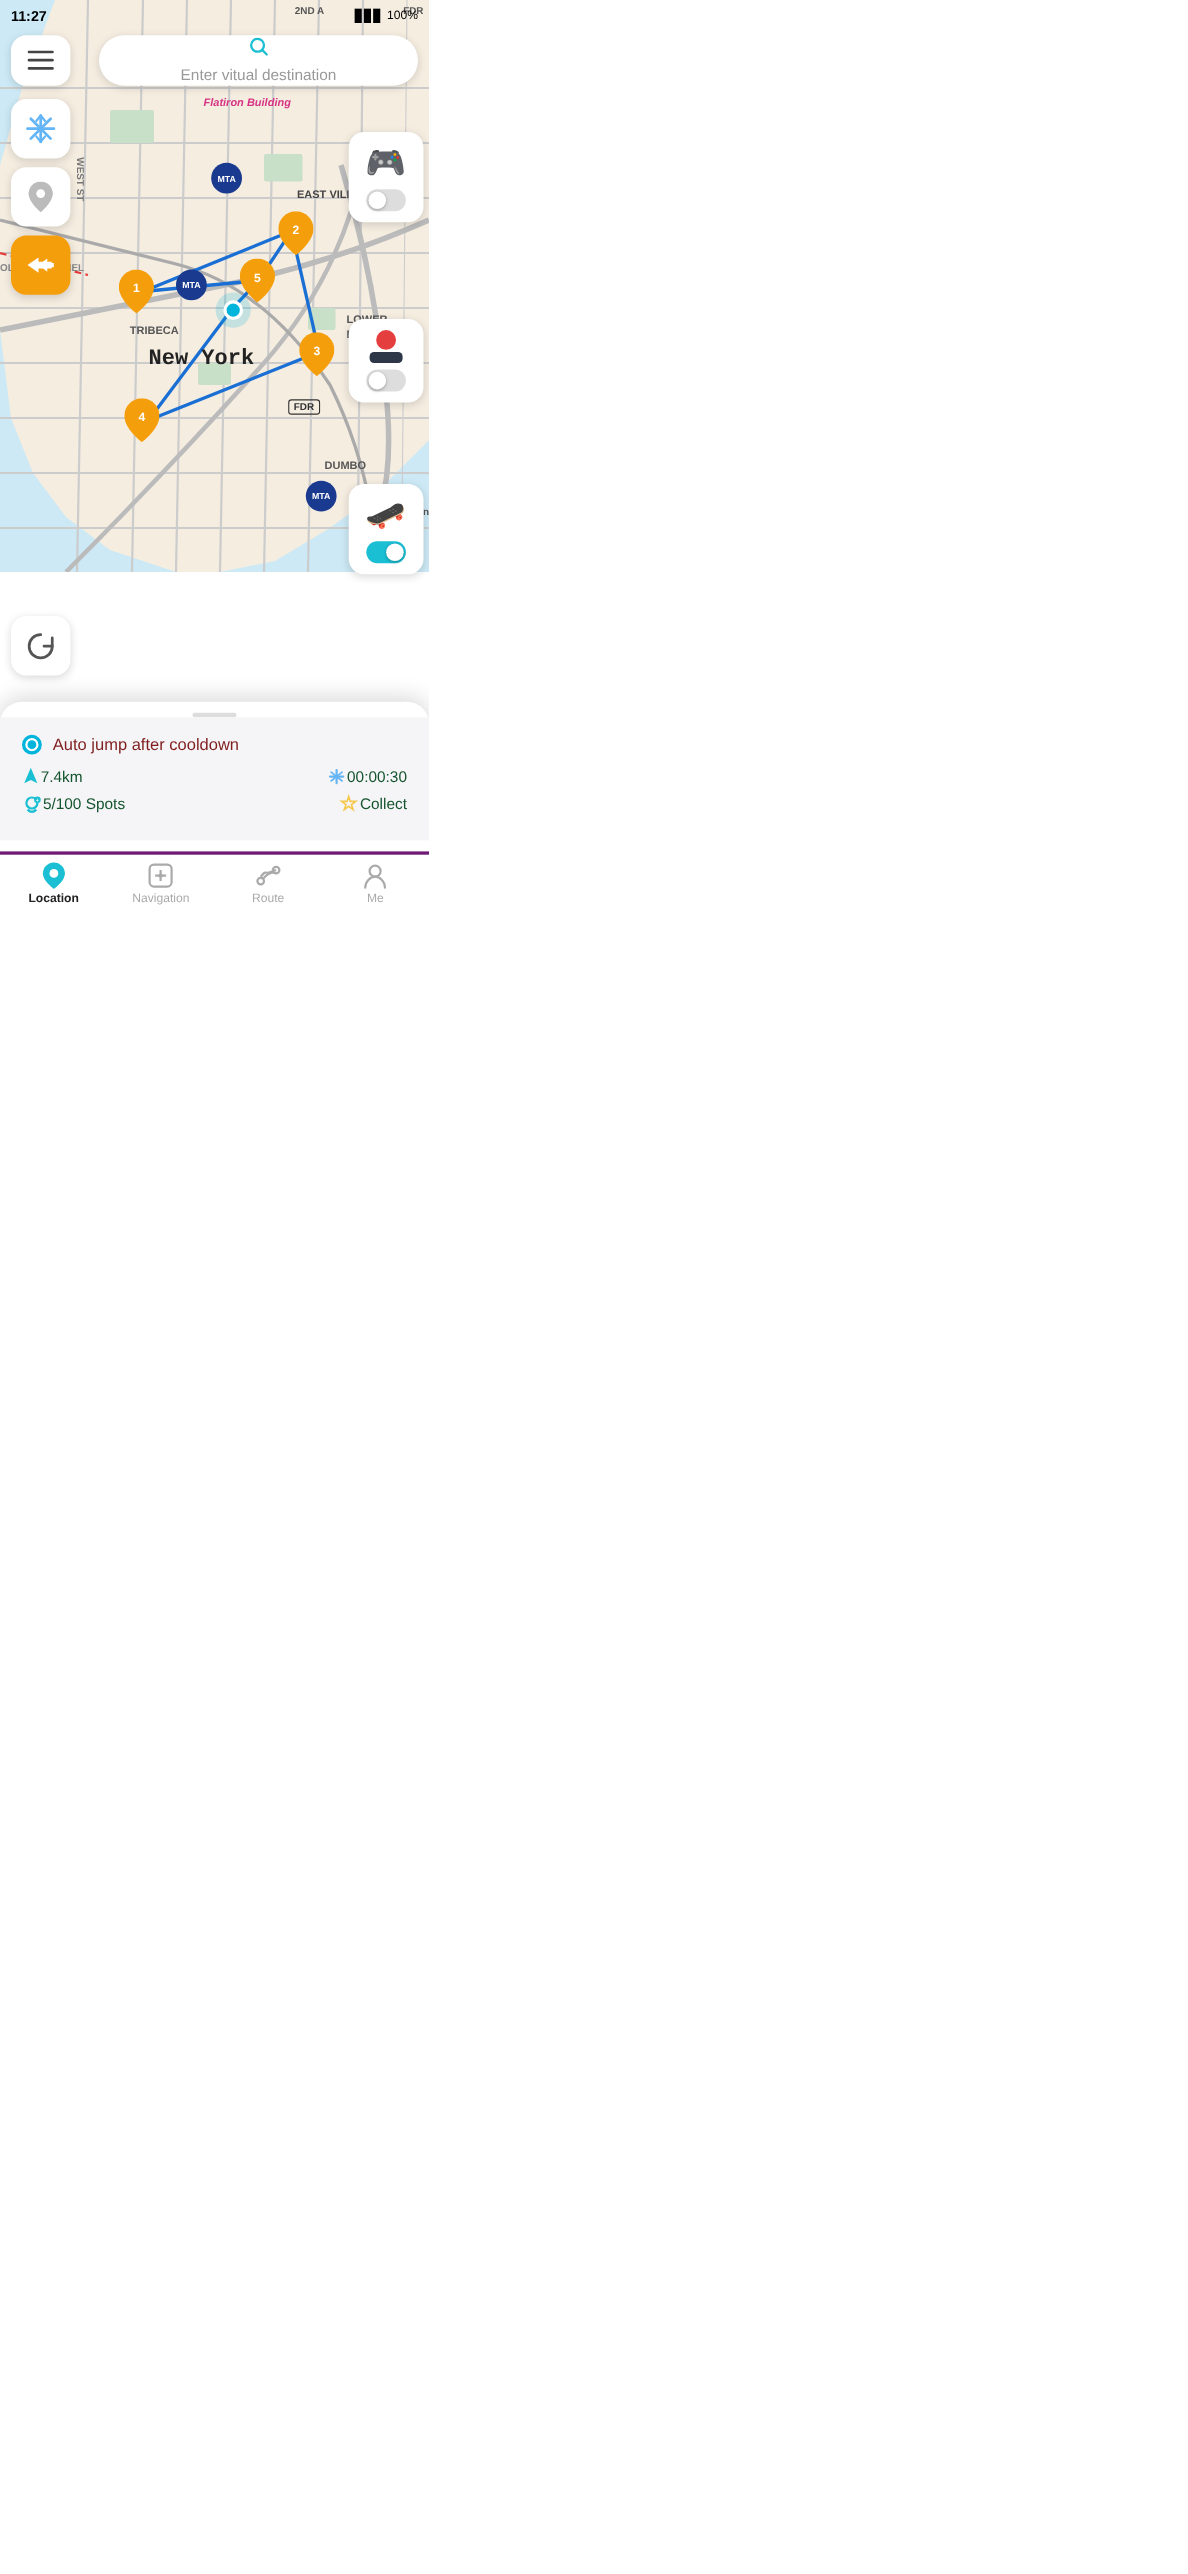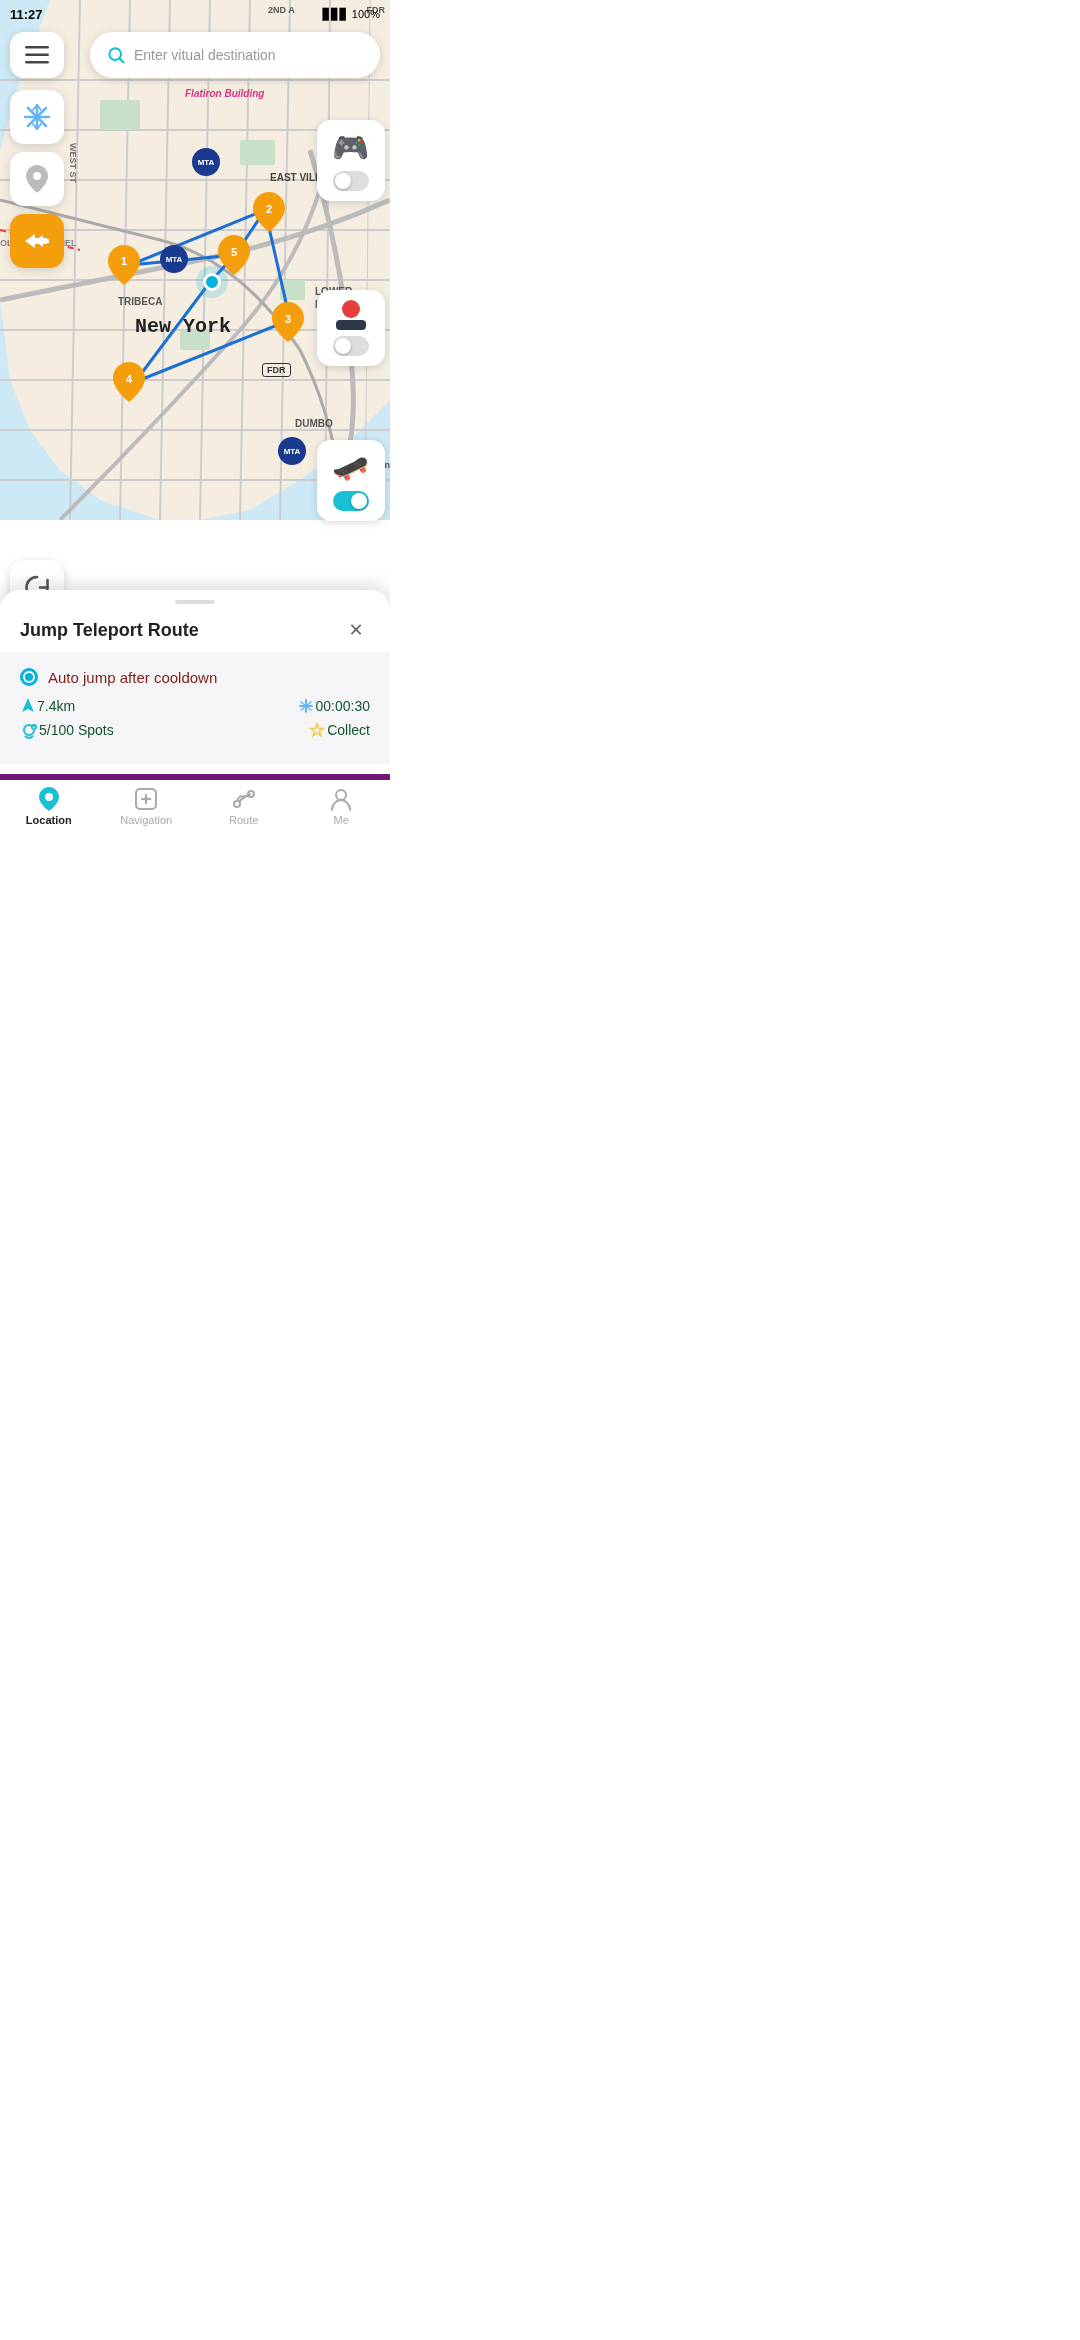--- a/index.html
+++ b/index.html
@@ -60,20 +60,21 @@
       right: 10px;
       height: 46px;
       background: #fff;
       border-radius: 23px;
       display: flex;
       align-items: center;
       padding: 0 16px;
       gap: 8px;
       box-shadow: 0 2px 8px rgba(0,0,0,0.15);
       z-index: 50;
+      flex-direction: column;
     }
     .search-icon-svg {
       width: 20px;
       height: 20px;
       flex-shrink: 0;
     }
     .search-placeholder {
       font-size: 14px;
       color: #999;
     }
@@ -337,21 +338,21 @@
       cursor: pointer;
       letter-spacing: 0.5px;
     }
 
     
     .bottom-nav {
       position: absolute;
       bottom: 0; left: 0; right: 0;
       height: 70px;
       background: #fff;
-      border-top: 6px solid #701a75;
+      border-top: 3px solid #701a75;
       display: flex;
       align-items: flex-start;
       padding-top: 6px;
       z-index: 200;
     }
     .nav-item {
       flex: 1;
       display: flex;
       flex-direction: column;
       align-items: center;
@@ -578,24 +579,20 @@
 
 <div class="reset-btn">
   <svg width="28" height="28" viewBox="0 0 28 28">
     <path d="M14 4 C8 4 3.5 8.5 3.5 14.5 C3.5 20.5 8 25 14 25 C20 25 24.5 20.5 24.5 14.5" stroke="#555" stroke-width="2.5" fill="none" stroke-linecap="round"></path>
     <path d="M24.5 7 L24.5 14.5 L17 14.5" stroke="#555" stroke-width="2.5" fill="none" stroke-linecap="round" stroke-linejoin="round"></path>
   </svg>
 </div>
 
 <div class="bottom-sheet">
   <div class="sheet-handle"></div>
-  <div class="sheet-header">
-    <span class="sheet-title">Jump Teleport Route</span>
-    <div class="close-btn">✕</div>
-  </div>
   <div class="sheet-content">
     <div class="auto-jump-row">
       <div class="auto-jump-dot"></div>
       <span class="auto-jump-text">Auto jump after cooldown</span>
     </div>
     <div class="stats-row">
       <div class="stat-item">
         <svg width="16" height="16" viewBox="0 0 16 16">
           <path d="M8 0 L14 14 L8 11 L2 14 Z" fill="#1abfd4"></path>
         </svg>

